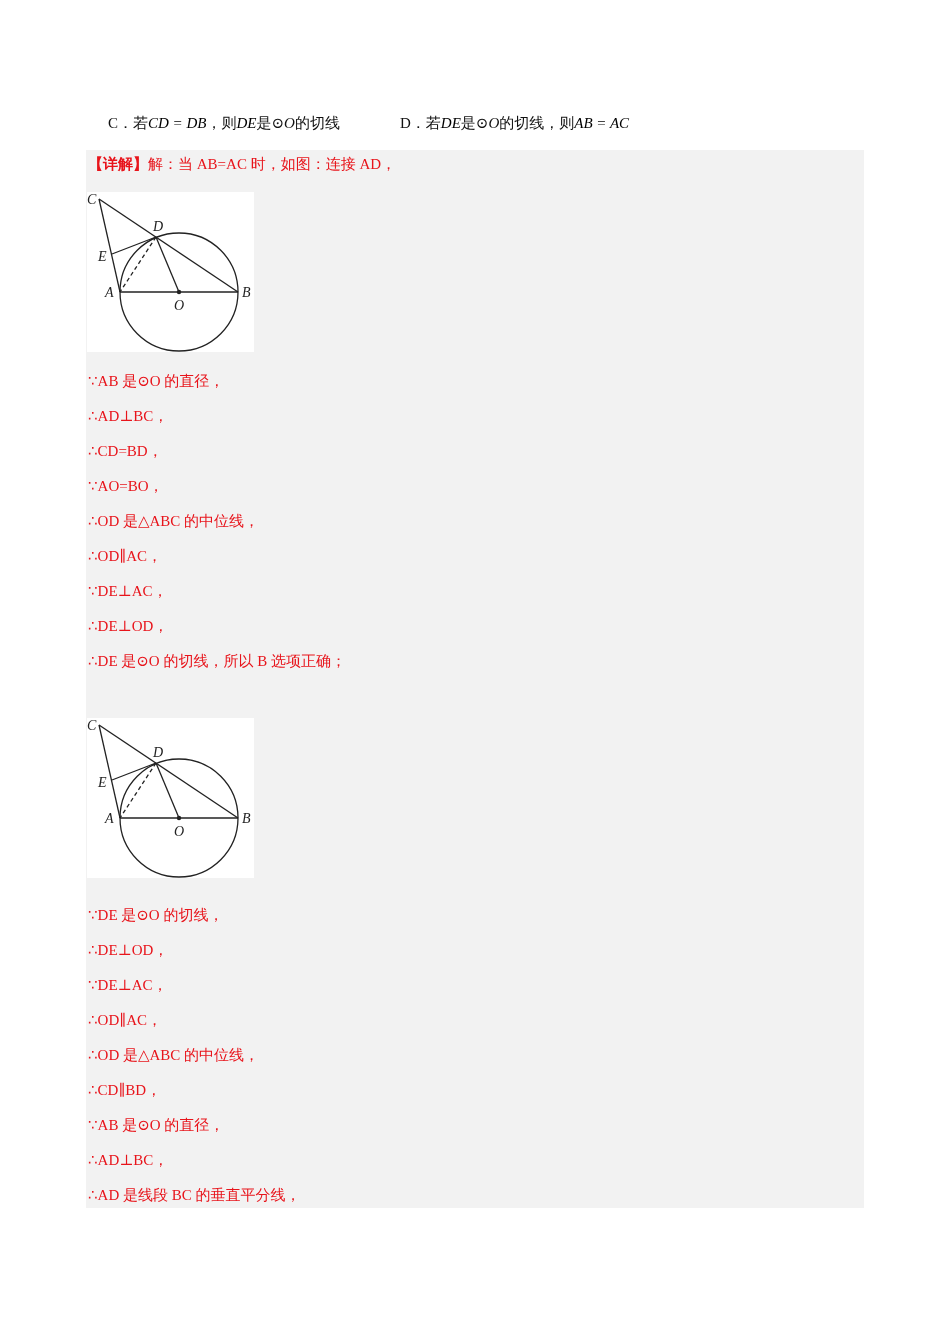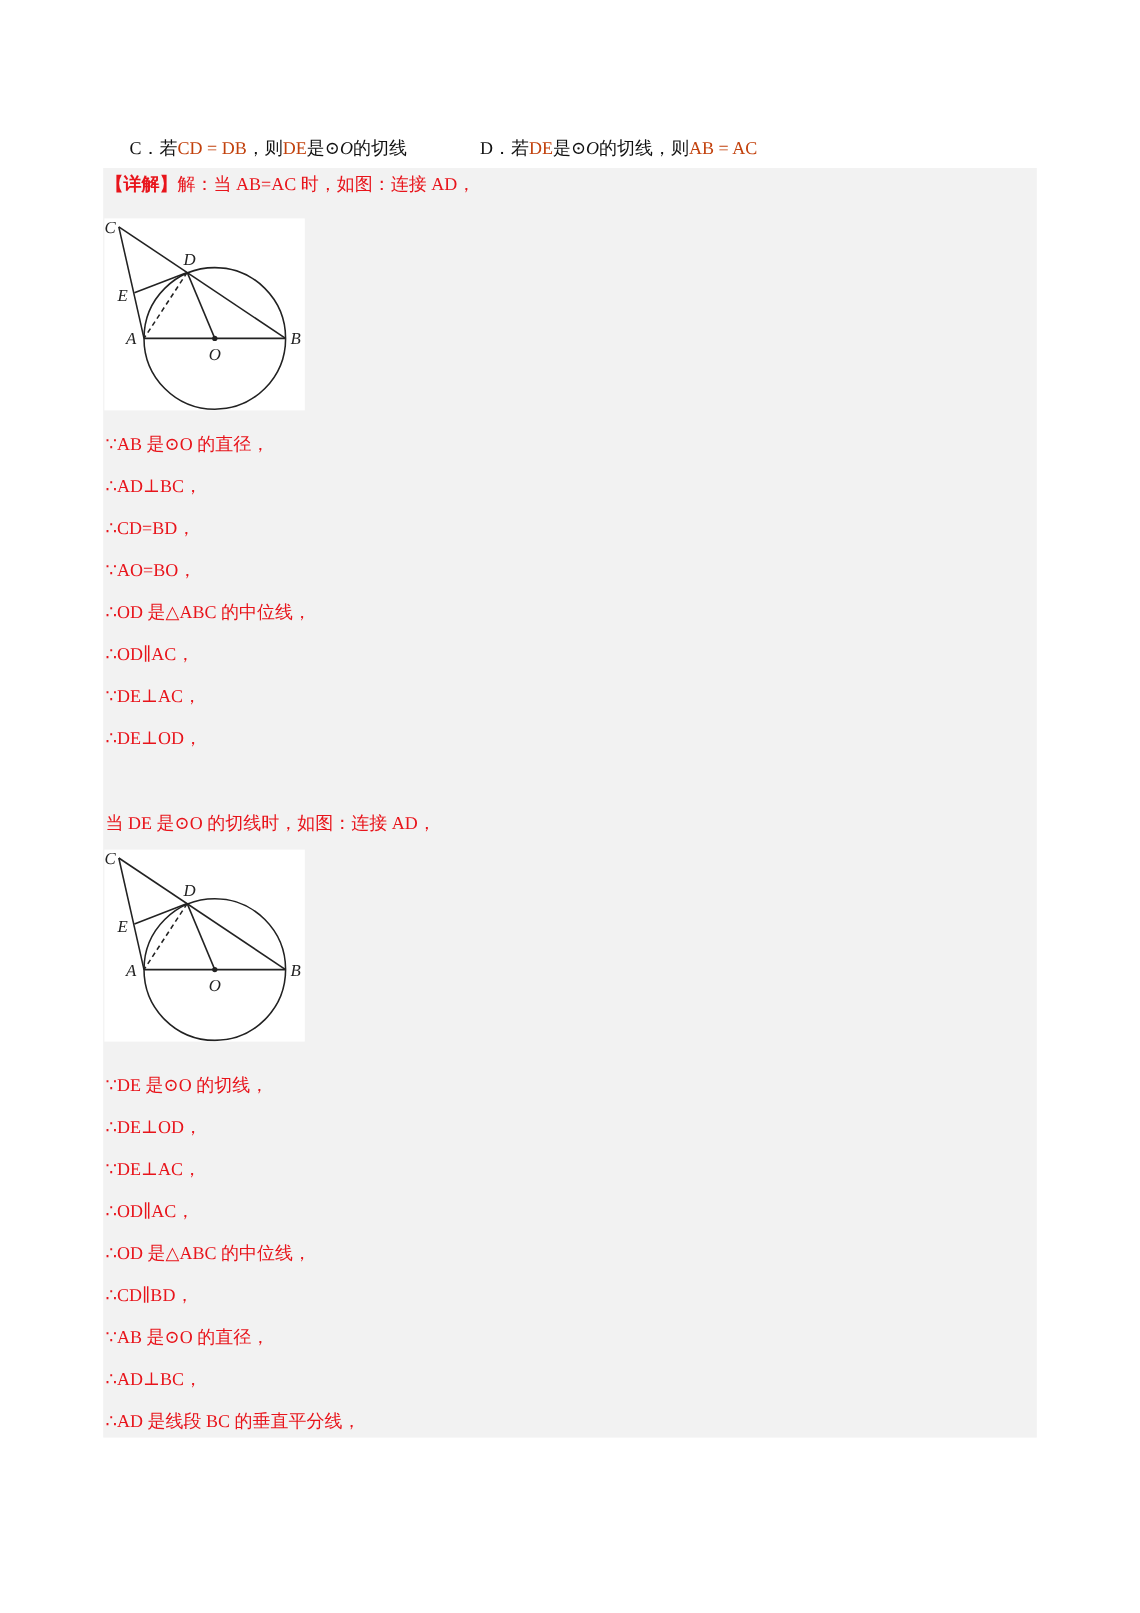--- a/index.html
+++ b/index.html
@@ -1,23 +1,23 @@
 <!DOCTYPE html>
 <html><head>
 <meta charset="utf-8">
 <style>
   html, body { margin: 0; padding: 0; background: #ffffff; }
   body { width: 950px; height: 1344px; position: relative; overflow: hidden;
          font-family: "Liberation Serif", "DejaVu Serif", serif; }
   .options-line { position: absolute; left: 108px; top: 114px; height: 26px;
          font-size: 15px; color: #111; white-space: nowrap; }
   .options-line .opt { position: absolute; top: 0; white-space: nowrap; }
-  .options-line .math { font-family: "Liberation Serif", serif; color: #c2410c; font-size: 15px; }
+  .options-line .math { font-family: "Liberation Serif", serif; font-style: italic; color: #000000; font-size: 15px; }
   .options-line .mathb { font-style: italic; font-weight: normal; color: #111; }
-  .solution { position: absolute; left: 86px; top: 140px; width: 778px; height: 1058px; background: #f2f2f2; }
+  .solution { position: absolute; left: 86px; top: 150px; width: 778px; height: 1058px; background: #f2f2f2; }
   .line { position: absolute; left: 2px; height: 24px; font-size: 15px; color: #e8141b; white-space: nowrap; line-height: 24px; }
   .bracket { color: #e8141b; font-weight: bold; }
   .figure { position: absolute; left: 1px; width: 167px; height: 160px; background: #ffffff; }
   .figure svg { display: block; }
 </style>
 </head>
 <body>
 
 <div class="options-line">
   <span class="opt" style="left:0px">
@@ -57,21 +57,21 @@
   </div>
 
   <div class="line" style="top:219px">∵AB 是⊙O 的直径，</div>
   <div class="line" style="top:254px">∴AD⊥BC，</div>
   <div class="line" style="top:289px">∴CD=BD，</div>
   <div class="line" style="top:324px">∵AO=BO，</div>
   <div class="line" style="top:359px">∴OD 是△ABC 的中位线，</div>
   <div class="line" style="top:394px">∴OD∥AC，</div>
   <div class="line" style="top:429px">∵DE⊥AC，</div>
   <div class="line" style="top:464px">∴DE⊥OD，</div>
-  <div class="line" style="top:535px">当 DE 是⊙O 的切线时，如图：连接 AD，</div>
+  <div class="line" style="top:499px">∴DE 是⊙O 的切线，所以 B 选项正确；</div>
 
   <div class="figure" style="top:568px">
     <svg width="167" height="160" viewBox="0 0 167 160">
       <g stroke="#222" stroke-width="1.3" fill="none">
         <circle cx="92" cy="100" r="59"></circle>
         <line x1="33" y1="100" x2="151" y2="100"></line>
         <line x1="12" y1="7" x2="33" y2="100"></line>
         <line x1="12" y1="7" x2="151" y2="100"></line>
         <line x1="25" y1="62" x2="69" y2="45"></line>
         <line x1="69" y1="45" x2="92" y2="100"></line>

